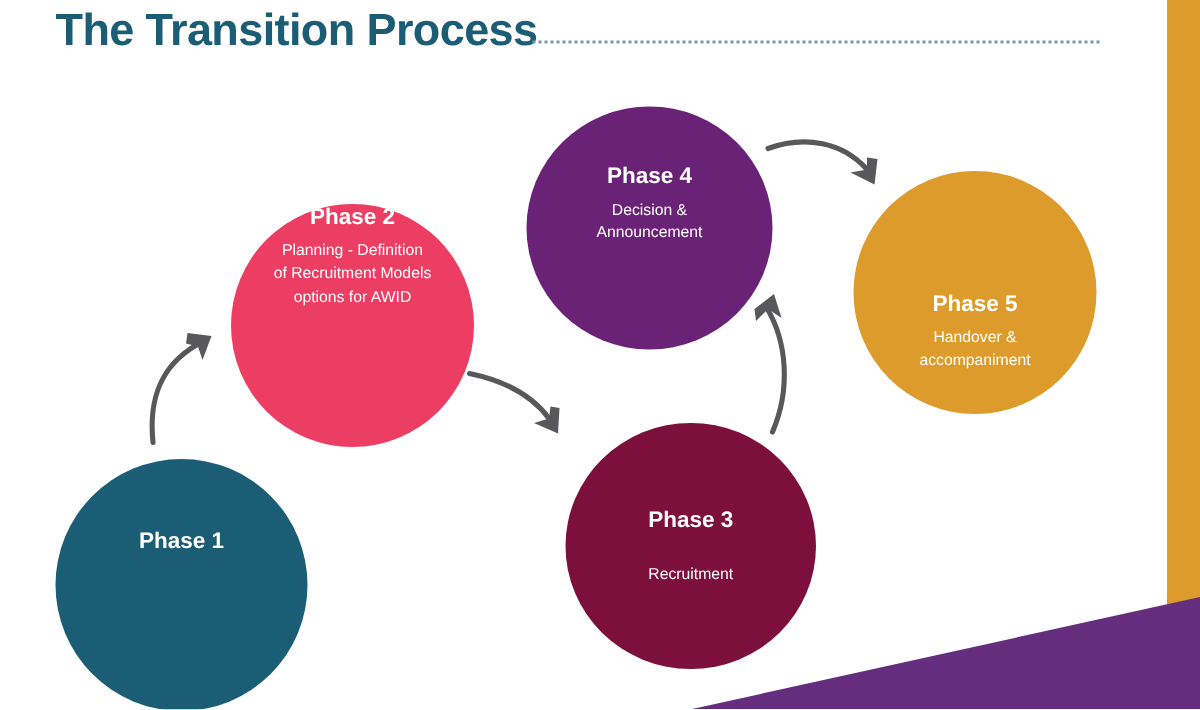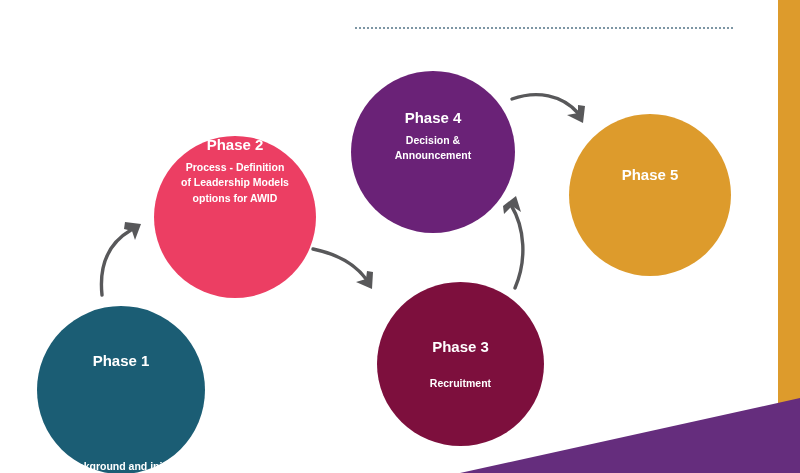--- a/index.html
+++ b/index.html
@@ -63,35 +63,35 @@
   }
   .phase .phase-title {
     font-size:15px;
     font-weight:bold;
     line-height:1.15;
     margin-bottom:7px;
     white-space:nowrap;
   }
   .phase .phase-desc {
     font-size:10.5px;
-    font-weight:bold;
+    font-weight:normal;
     line-height:1.45;
   }
 
   #phase-1 { left:37px;  top:306px; width:168px; height:168px; background:#1b5d74; }
   #phase-2 { left:154px; top:136px; width:162px; height:162px; background:#ec3e63; }
   #phase-3 { left:377px; top:282px; width:167px; height:164px; background:#7d0f3d;gap:14px; }
   #phase-4 { left:351px; top:71px;  width:164px; height:162px; background:#6a2277;align-items:center; }
   #phase-5 { left:569px; top:114px; width:162px; height:162px; background:#dd9b2c; }
 
   
   #phase-1 { padding-top:46px; justify-content:space-between; }
   #phase-3 { padding-top:56px; justify-content:flex-start; }
   #phase-4 { padding-top:38px; justify-content:flex-start; }
-  #phase-5 { padding-top:52px; justify-content:flex-start; }
+  #phase-5 { padding-top:52px; justify-content:center; }
 
   
   #arrow-layer {
     position:absolute;
     left:0; top:0;
     width:800px; height:473px;
     pointer-events:none;
   }
   .arrow-path {
     fill:none;
@@ -102,20 +102,21 @@
   .arrow-head { fill:#58585a; }
 </style>
 </head>
 <body>
 
 <div id="slide">
 
   <div id="deco-orange-band"></div>
   <div id="deco-purple-corner"></div>
 
+  <div id="page-title">The Transition Process</div>
   <div id="title-dotted-rule"></div>
 
   <svg id="arrow-layer" viewBox="0 0 800 473" width="800" height="473">
 
     <g>
       <path class="arrow-path" d="M 102,295 C 99,266 107,244 131,230"></path>
       <polygon class="arrow-head" points="125,222 141,224 135,240 132,231 124,229"></polygon>
     </g>
 
     <g>
@@ -130,29 +131,28 @@
 
     <g>
       <path class="arrow-path" d="M 512,99 C 537,90 562,95 578,113"></path>
       <polygon class="arrow-head" points="585,106 583,123 567,115 578,113 578,105"></polygon>
     </g>
   </svg>
 
   <div class="phase" id="phase-1">
     <div class="phase-title">Phase 1</div>
     <div class="phase-desc">
-      <div>Background and initial</div>
     </div>
   </div>
 
   <div class="phase" id="phase-2">
     <div class="phase-title">Phase 2</div>
     <div class="phase-desc">
-      <div>Process - Definition</div>
-      <div>of Leadership Models</div>
+      <div>Planning - Definition</div>
+      <div>of Recruitment Models</div>
       <div>options for AWID</div>
     </div>
   </div>
 
   <div class="phase" id="phase-3">
     <div class="phase-title">Phase 3</div>
     <div class="phase-desc">
       <div>Recruitment</div>
     </div>
   </div>
@@ -160,15 +160,19 @@
   <div class="phase" id="phase-4">
     <div class="phase-title">Phase 4</div>
     <div class="phase-desc">
       <div>Decision &amp;</div>
       <div>Announcement</div>
     </div>
   </div>
 
   <div class="phase" id="phase-5">
     <div class="phase-title">Phase 5</div>
+    <div class="phase-desc">
+      <div>Handover &amp;</div>
+      <div>accompaniment</div>
+    </div>
   </div>
 
 </div>
 
 </body></html>

